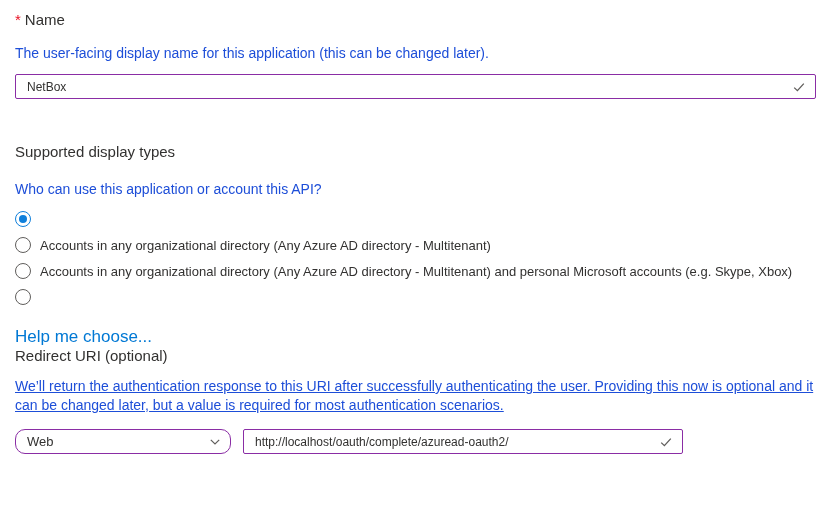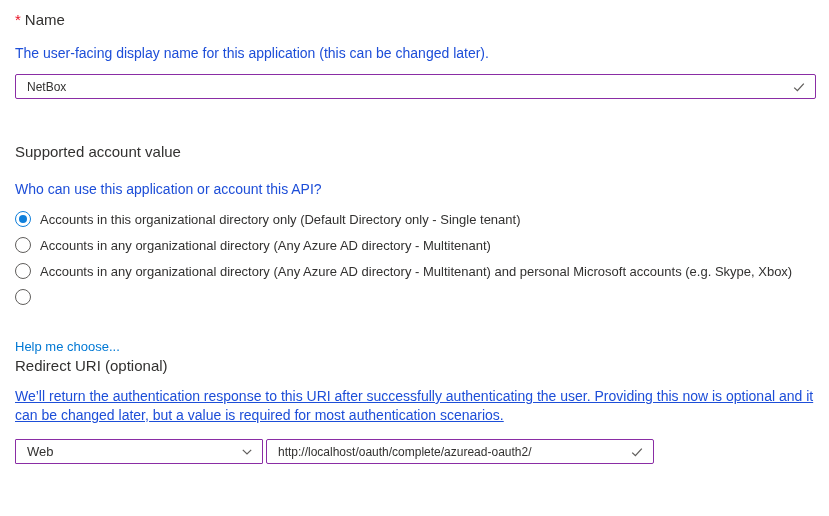--- a/index.html
+++ b/index.html
@@ -89,65 +89,65 @@
     background: #0f7fdb;
   }
   .radio-label {
     font-size: 13px;
     color: #323130;
     white-space: nowrap;
   }
 
   .help-link {
     display: inline-block;
-    margin-top: 28px;
-    font-size: 13px;
+    margin-top: 18px;
+    font-size: 17px;
     line-height: 18px;
     color: #0078d4;
     text-decoration: none;
     cursor: pointer;
   }
 
   .sec3-title { }
   .desc-redirect { margin-top: 11px; line-height: 19px; max-width: 800px; text-decoration: underline; }
 
   .redirect-controls {
     margin-top: 14px;
     display: flex;
     align-items: center;
   }
   .dropdown {
     position: relative;
-    width: 248px;
+    width: 216px;
     height: 25px;
     border: 1px solid #8a2da5;
-    border-radius: 1px;
+    border-radius: 10px;
     background: #fff;
     display: flex;
     align-items: center;
     cursor: pointer;
   }
   .dropdown-value {
     font-size: 13px;
     color: #323130;
     padding-left: 11px;
   }
   .dropdown-chevron {
     position: absolute;
     right: 8px;
     top: 50%;
     transform: translateY(-50%);
     width: 14px; height: 14px;
     display: flex; align-items: center; justify-content: center;
     pointer-events: none;
   }
   .uri-input-wrap {
-    margin-left: 3px;
+    margin-left: 12px;
     margin-top: 0;
-    width: 388px;
+    width: 440px;
   }
 </style>
 </head>
 <body>
 
 <div class="page">
 
   
   <div class="section-title">
     <span class="required-marker">*</span><span>Name</span>
@@ -158,28 +158,27 @@
   <div class="text-input-wrap">
     <input type="text" value="NetBox" style="">
     <span class="valid-check">
       <svg width="16" height="16" viewBox="0 0 16 16">
         <path d="M3.2 8.6 L6.4 11.6 L12.8 4.6" fill="none" stroke="#605e5c" stroke-width="1.3"></path>
       </svg>
     </span>
   </div>
 
   
-  <div class="section-title sec2-title">Supported account value</div>
+  <div class="section-title sec2-title">Supported display types</div>
 
   <div class="field-desc question">Who can use this application or account this API?</div>
 
   <div class="radio-group">
     <div class="radio-row selected">
       <span class="radio-circle"></span>
-      <span class="radio-label">Accounts in this organizational directory only (Default Directory only - Single tenant)</span>
     </div>
     <div class="radio-row">
       <span class="radio-circle"></span>
       <span class="radio-label">Accounts in any organizational directory (Any Azure AD directory - Multitenant)</span>
     </div>
     <div class="radio-row">
       <span class="radio-circle"></span>
       <span class="radio-label">Accounts in any organizational directory (Any Azure AD directory - Multitenant) and personal Microsoft accounts (e.g. Skype, Xbox)</span>
     </div>
     <div class="radio-row">

